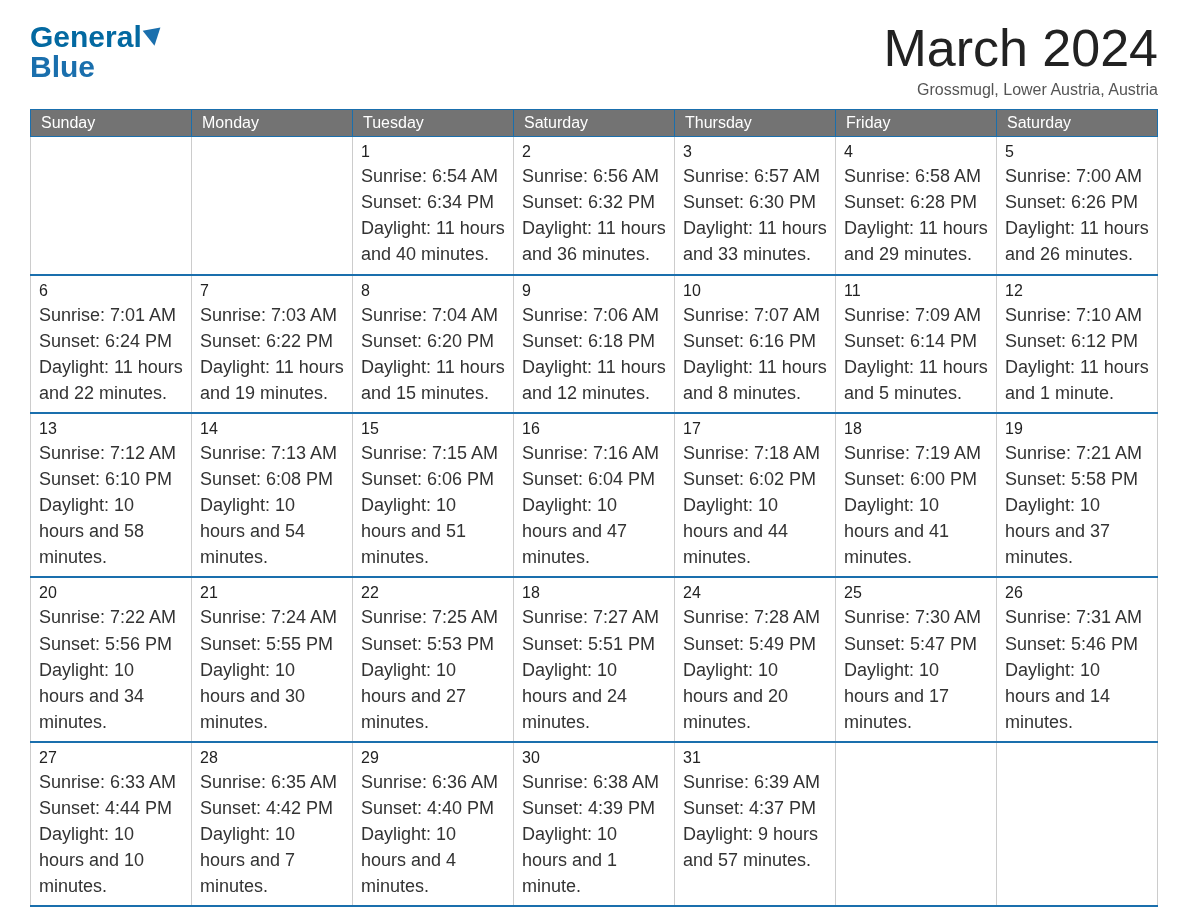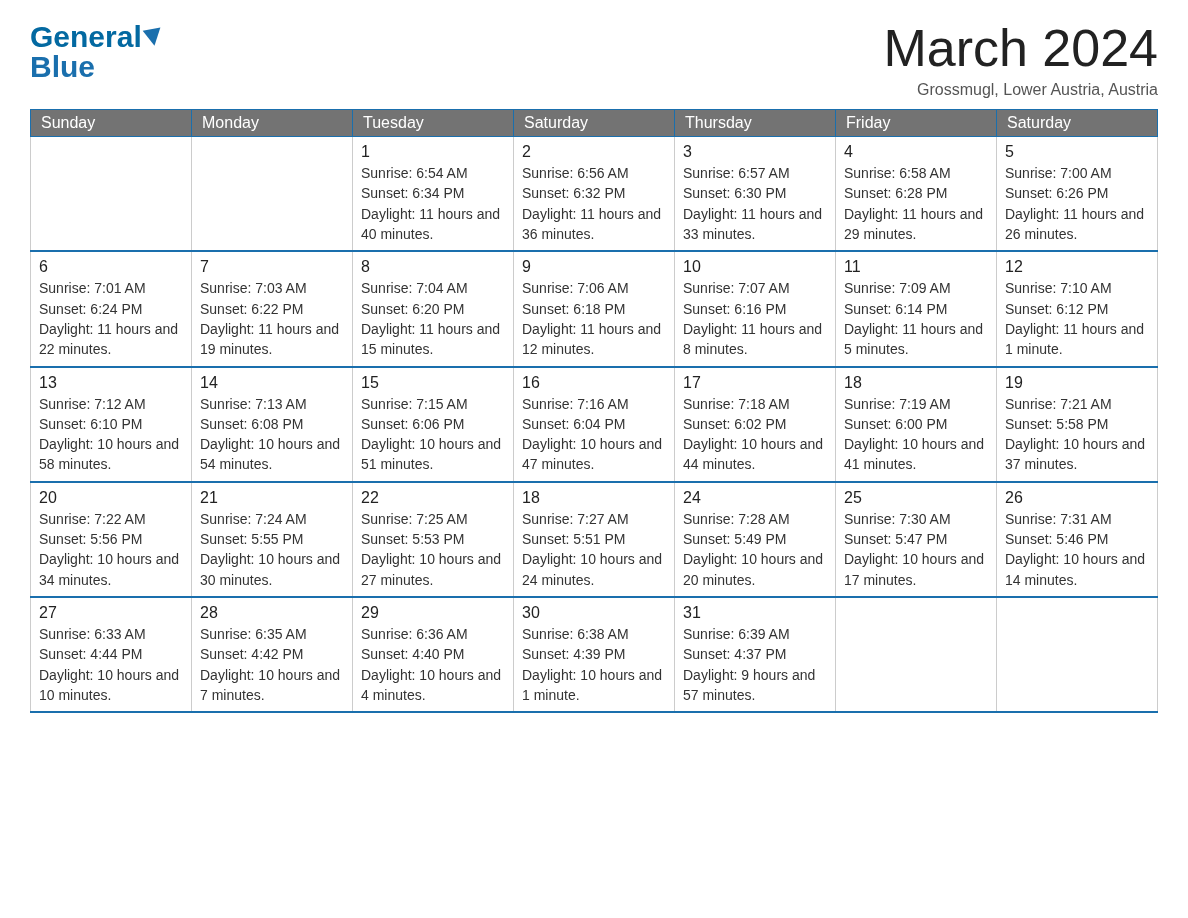--- a/index.html
+++ b/index.html
@@ -59,21 +59,21 @@
       min-height: 90px;
       height: 110px;
     }
     .day-number {
       font-size: 16px;
       color: #222;
       display: block;
       margin-bottom: 2px;
     }
     .day-detail {
-      font-size: 14px;
+      font-size: 18px;
       line-height: 1.45;
       color: #333;
     }
     tbody tr {
       border-bottom: 2px solid #1a6fad;
     }
     .empty-cell {
       background: #fff;
     }
   </style>

